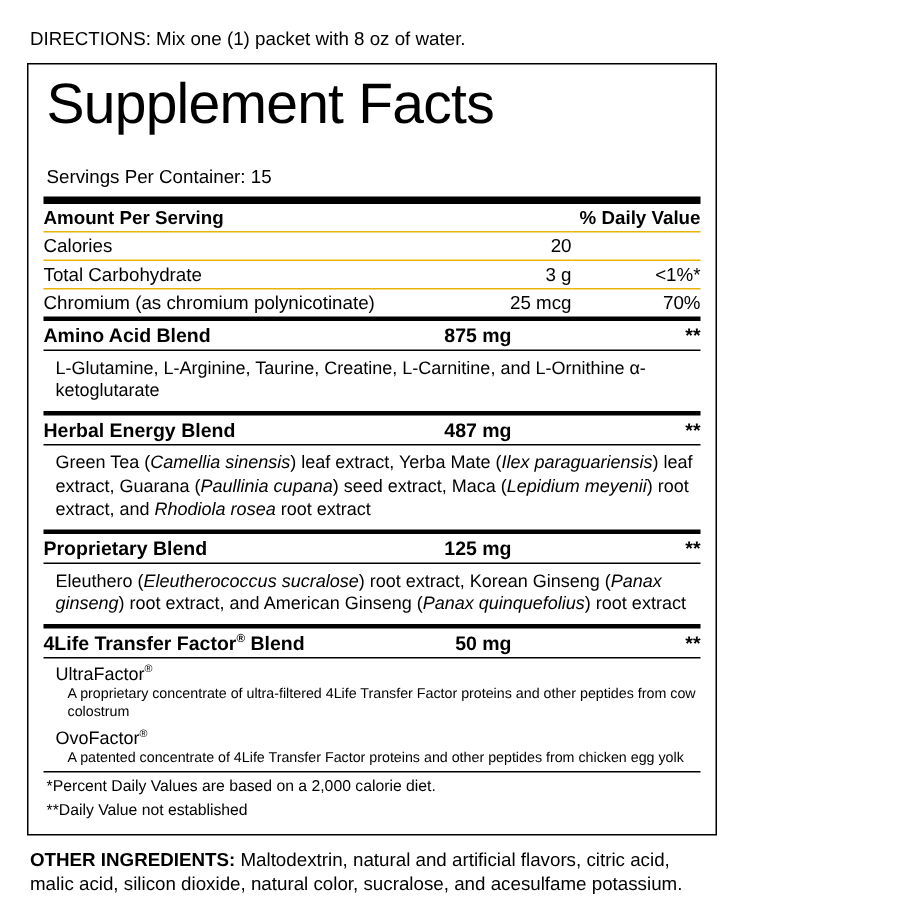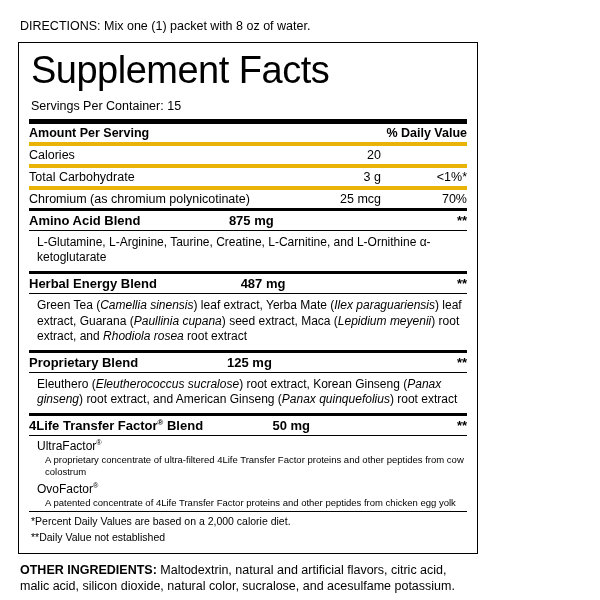--- a/index.html
+++ b/index.html
@@ -32,21 +32,21 @@
     border: 1.5px solid #000;
     box-sizing: border-box;
     padding: 6px 10px 8px 10px;
   }
 
   .title {
     font-size: 38px;
     font-weight: normal;
     letter-spacing: -0.5px;
     line-height: 1.05;
-    margin: 2px 0 8px 2px;
+    margin: 2px 0 20px 2px;
   }
 
   .serving {
     font-size: 12.5px;
     line-height: 1.25;
     margin: 0 0 4px 2px;
   }
 
   .rule-thick {
     border-bottom: 5px solid #000;
@@ -71,30 +71,30 @@
     vertical-align: bottom;
   }
   td.name { text-align: left; }
   td.amount { text-align: right; padding-right: 18px; white-space: nowrap; }
   td.dv { text-align: right; white-space: nowrap; width: 86px; }
 
   .hdr td { font-weight: bold; font-size: 12.5px; padding-bottom: 2px; }
   .hdr td.dv { font-weight: bold; }
 
   .row-line td {
-    border-bottom: 4px solid #eab308;
+    border-bottom: 1px solid #eab308;
   }
 
   .blend-row td {
     font-weight: bold;
     font-size: 13px;
     padding-top: 3px;
     padding-bottom: 3px;
   }
-  .blend-row td.amount { text-align: left; padding-right: 40px; }
+  .blend-row td.amount { text-align: right; padding-right: 40px; }
   .blend-row td.dv { text-align: right; font-weight: bold; }
 
   .ingredients {
     font-size: 12px;
     line-height: 1.3;
     padding: 4px 2px 5px 8px;
   }
   .ingredients i { font-style: italic; }
 
   .sub-block {

